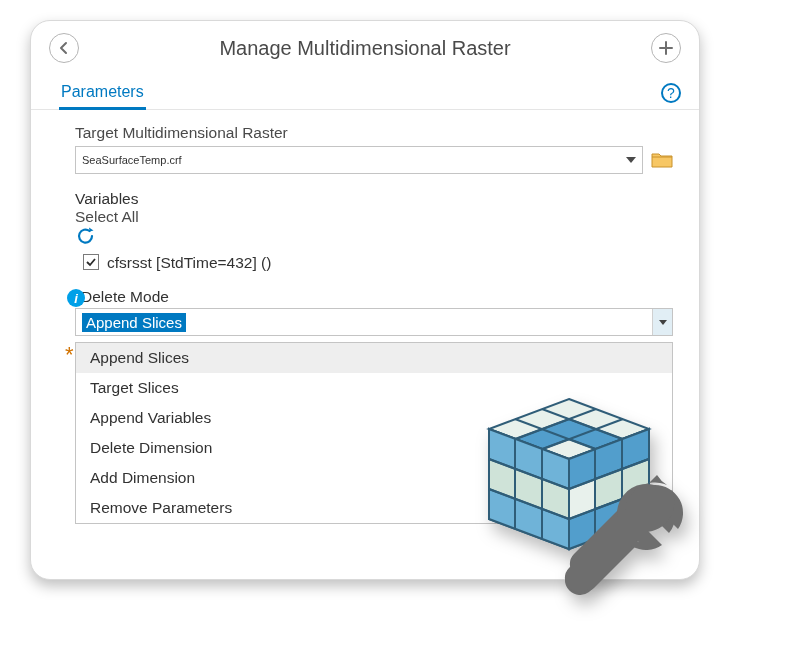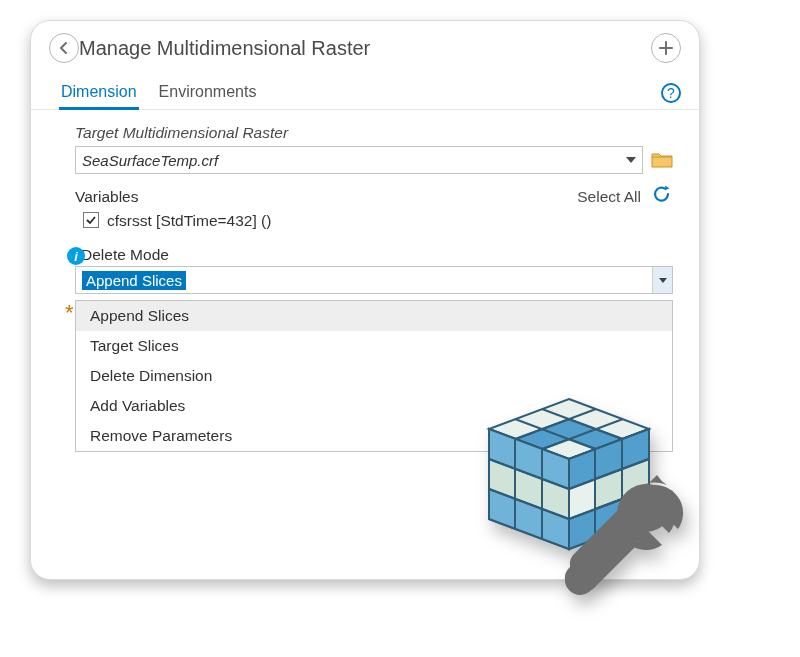--- a/index.html
+++ b/index.html
@@ -24,21 +24,21 @@
     flex-direction: column;
   }
   .header {
     display: flex;
     align-items: center;
     justify-content: space-between;
     padding: 12px 18px 4px 18px;
   }
   .header .title {
     flex: 1;
-    text-align: left;
+    text-align: center;
     font-size: 20px;
     color: #4a4a4a;
   }
   .hbtn {
     width: 30px; height: 30px;
     border: 1px solid #b5b5b5;
     border-radius: 50%;
     display: flex;
     align-items: center;
     justify-content: center;
@@ -83,59 +83,60 @@
     display: flex;
     align-items: center;
     justify-content: center;
     font-size: 14px;
     cursor: pointer;
   }
   .body {
     padding: 14px 26px 14px 26px;
     position: relative;
   }
-  .field-row { margin-bottom: 10px; position: relative; font-style: italic; }
+  .field-row { margin-bottom: 16px; position: relative; }
   .field-label {
     margin: 0 0 4px 18px;
     font-size: 15.5px;
     color: #4a4a4a;
   }
   .input-line {
     display: flex;
     align-items: center;
     gap: 8px;
     margin-left: 18px;
   }
   .text-input {
     flex: 1;
     border: 1px solid #c4c4c4;
     height: 28px;
     padding: 4px 6px;
-    font-size: 15px;
+    font-size: 11px;
     background: #fff;
     display: flex;
     align-items: center;
     justify-content: space-between;
   }
   .caret {
     width: 0; height: 0;
     border-left: 5px solid transparent;
     border-right: 5px solid transparent;
     border-top: 6px solid #4a4a4a;
   }
   .folder-icn {
     width: 22px; height: 18px;
     position: relative;
     cursor: pointer;
   }
   .folder-icn svg { display:block; }
   .vars-header {
     display: flex;
-    align-items: flex-end;
+    align-items: flex-start;
     margin: 10px 0 6px 18px;
+    flex-direction: column;
   }
   .vars-header .lbl { flex: 1; font-size: 15.5px; }
   .select-all {
     color: #4a4a4a;
     font-size: 15.5px;
     margin-right: 10px;
   }
   .refresh-icn {
     color: #0079c1;
     font-size: 20px;
@@ -245,22 +246,21 @@
     </div>
     <div class="title">Manage Multidimensional Raster</div>
     <div class="hbtn">
       <svg width="16" height="16" viewBox="0 0 16 16">
           <path d="M8 2 V14 M2 8 H14" stroke="#6e6e6e" stroke-width="2" stroke-linecap="round"></path>
         </svg>
     </div>
   </div>
 
   <div class="tabs-row">
-    <div class="tab active">Dimension</div>
-    <div class="tab">Environments</div>
+    <div class="tab active">Parameters</div>
     <div class="help-icn">
       <span>?</span>
     </div>
   </div>
 
   <div class="body">
 
     <div class="field-row">
       <div class="field-label">Target Multidimensional Raster</div>
       <div class="input-line">
@@ -308,22 +308,23 @@
       <span class="dd-toggle">
           <span class="caret"></span>
         </span>
     </div>
 
     <div style="position:relative; margin-top:6px;">
       <span class="req-star">*</span>
       <div class="dropdown-list">
         <div class="dd-item hl">Append Slices</div>
         <div class="dd-item">Target Slices</div>
+        <div class="dd-item">Append Variables</div>
         <div class="dd-item">Delete Dimension</div>
-        <div class="dd-item">Add Variables</div>
+        <div class="dd-item">Add Dimension</div>
         <div class="dd-item">Remove Parameters</div>
       </div>
     </div>
 
   </div>
 
   <div class="deco">
     <svg width="230" height="230" viewBox="0 0 230 230">
 
       <g stroke="#2f5d78" stroke-width="2">

